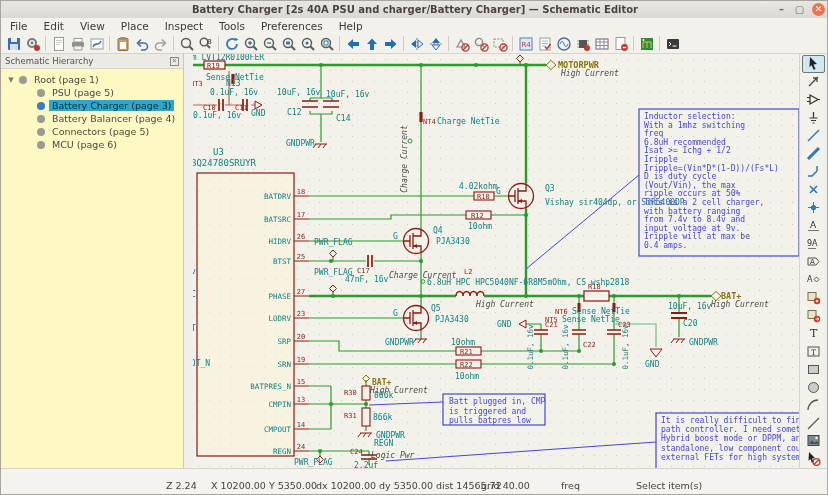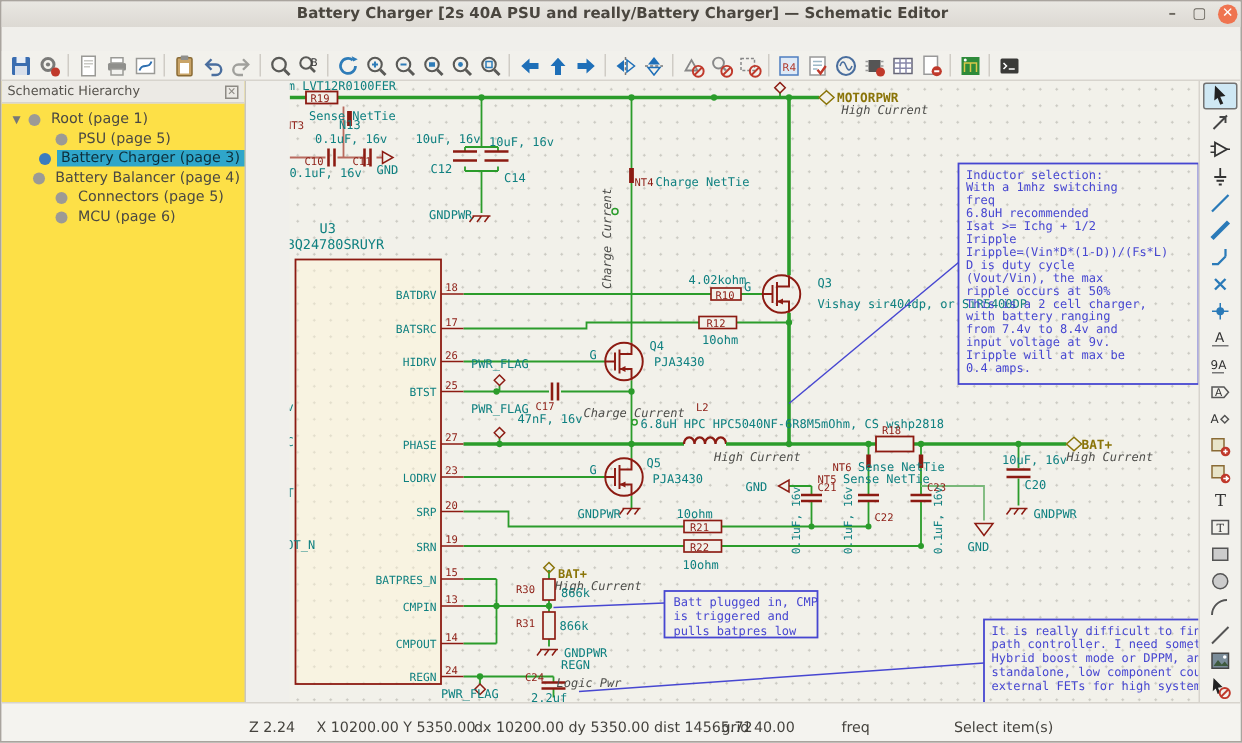--- a/index.html
+++ b/index.html
@@ -7,21 +7,21 @@
   .window { position:relative; width:828px; height:495px; background:#f0efeb; border:1px solid #a9a49e; overflow:hidden; }
   .titlebar { position:absolute; left:0; top:0; width:828px; height:17px; background:linear-gradient(#e9e7e2,#dcd9d3); display:flex; align-items:center; justify-content:center; font-size:10px; font-weight:bold; color:#4a463f; }
   .wctl { position:absolute; right:4px; top:1px; display:flex; gap:7px; align-items:center; height:15px; }
   .wctl .mini,.wctl .maxi { font-size:10px; color:#6b675f; width:11px; text-align:center; cursor:default;}
   .wctl .close { width:13px; height:13px; border-radius:50%; background:#ef7450; color:#fff; font-size:9px; line-height:13px; text-align:center; }
   .menubar { position:absolute; left:0; top:17px; width:828px; height:16px; background:#f2f1ec; display:flex; align-items:center; gap:16px; padding-left:9px; font-size:10.5px; color:#3c3a35; }
   .menubar span { cursor:default; }
   .toolbar { position:absolute; left:0; top:33px; width:828px; height:20px; background:#f2f1ec; border-bottom:1px solid #d7d4cd; display:flex; align-items:center; padding-left:3px; }
   .tb { width:19px; height:18px; border:none; background:transparent; display:flex; align-items:center; justify-content:center; padding:0; }
   .sep { width:1px; height:15px; background:#cfccc5; margin:0 3px; }
-  .hier { position:absolute; left:0; top:53px; width:163px; height:414px; background:#fde047; border-right:1px solid #c9c6c0; font-size:9.5px; color:#4a4843;}
+  .hier { position:absolute; left:0; top:53px; width:183px; height:414px; background:#fef9c3; border-right:1px solid #c9c6c0; font-size:9.5px; color:#4a4843;}
   .hier-head { height:15px; background:#eceae5; border-bottom:1px solid #d7d4cd; display:flex; align-items:center; padding:0 4px; font-size:8.5px; color:#55524c; }
   .hier-head .sp { flex:1; }
   .hx { width:9px; height:9px; border:1px solid #8d8a84; color:#8d8a84; font-size:7px; line-height:7px; text-align:center; }
   .tree { padding:4px 0 0 6px; }
   .trow { display:flex; align-items:center; height:13px; gap:4px; white-space:nowrap; }
   .trow .caret { width:8px; font-size:7px; color:#777; text-align:center;}
   .trow .ind { width:14px; }
   .dot { width:8px; height:8px; border-radius:50%; background:#9c9a95; flex:0 0 auto; }
   .dot.blue { background:#3a7cc0; }
   .trow .lbl { padding:0 3px; }
@@ -42,28 +42,38 @@
   .gl { fill:#8a7408; font-weight:bold; }
   .pn { font-size:7.5px; }
   .nm { font-size:7px; }
 </style>
 </head>
 <body>
 
 <div class="window">
 
   <div class="titlebar">
-    <span>Battery Charger [2s 40A PSU and really/Battery Charger] — Schematic Editor</span>
+    <span>Battery Charger [2s 40A PSU and charger/Battery Charger] — Schematic Editor</span>
     <span class="wctl">
       <span class="mini">–</span>
       <span class="maxi">▢</span>
       <span class="close">✕</span>
     </span>
   </div>
 
+  <div class="menubar">
+    <span>File</span>
+    <span>Edit</span>
+    <span>View</span>
+    <span>Place</span>
+    <span>Inspect</span>
+    <span>Tools</span>
+    <span>Preferences</span>
+    <span>Help</span>
+  </div>
 
   <div class="toolbar">
     <button class="tb">
         <svg width="16" height="16">
           <rect x="2" y="2" width="12" height="12" rx="1" fill="#3a6db0"></rect>
           <rect x="5" y="2" width="6" height="4" fill="#e8eef6"></rect>
           <rect x="4" y="8" width="8" height="6" fill="#d7dfeb"></rect>
         </svg>
       </button>
     <button class="tb">

